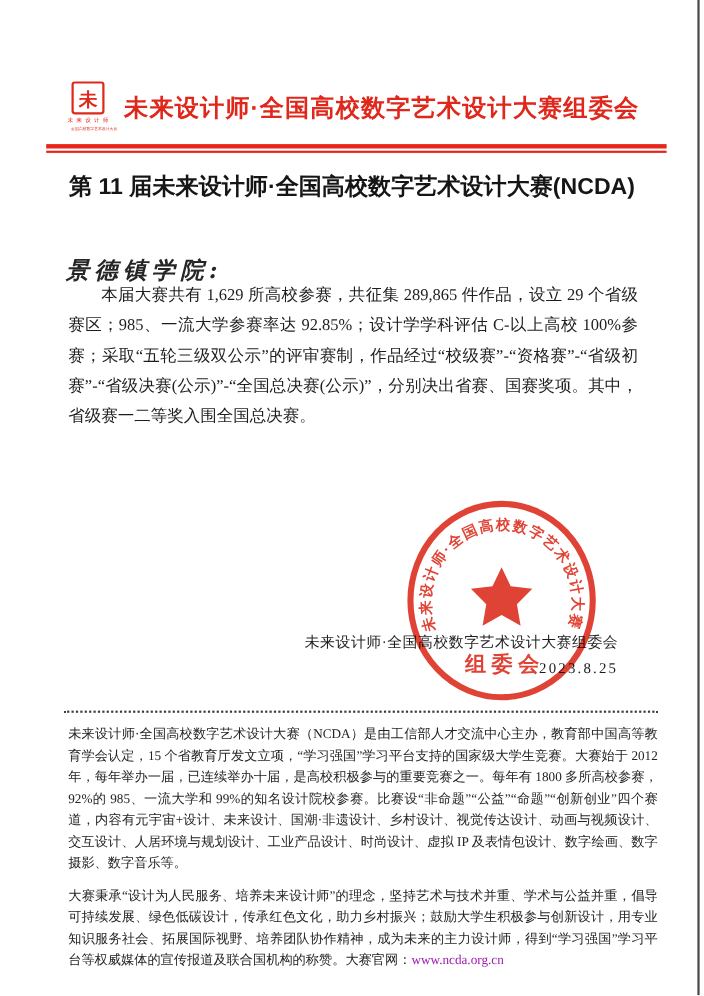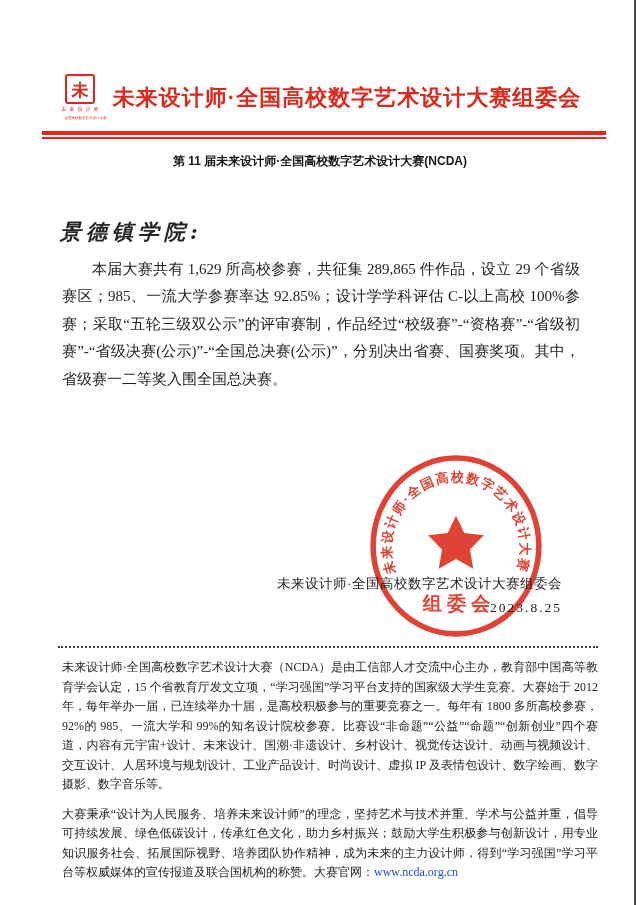--- a/index.html
+++ b/index.html
@@ -23,27 +23,27 @@
     flex:1;text-align:center;color:#e0271b;font-weight:bold;font-size:22px;letter-spacing:1px;
     font-family:"Liberation Sans", sans-serif;white-space:nowrap;
   }
   .red-rule{position:absolute;top:131px;left:42px;right:34px;}
   .red-rule .thick{height:4px;background:#e8251a;}
   .red-rule .thin{height:1.5px;background:#e8251a;margin-top:2px;}
 
   
   .doc-title{
     position:absolute;top:150px;left:40px;right:40px;text-align:center;
-    font-weight:bold;font-size:12px;line-height:1.95;color:#151515;
+    font-weight:bold;font-size:21px;line-height:1.95;color:#151515;
     font-family:"Liberation Sans", sans-serif;
   }
 
   
   .addressee{
-    position:absolute;top:218px;left:60px;font-size:21px;font-weight:bold;font-style:italic;
+    position:absolute;top:232px;left:60px;font-size:21px;font-weight:bold;font-style:italic;
     letter-spacing:5px;color:#262626;font-family:"DejaVu Serif", serif;
   }
   .body-text{
     position:absolute;top:256px;left:62px;right:60px;
     font-size:15px;line-height:1.83;text-align:justify;color:#1d1d1d;
   }
   .body-text p{margin:0;text-indent:2em;}
   .attachment-link{font-weight:bold;text-decoration:underline;color:#111;}
 
   
@@ -52,21 +52,21 @@
   .signature .sig-date{margin-top:7px;letter-spacing:2px;}
   .seal{position:absolute;left:365px;top:452px;width:182px;height:192px;z-index:2;mix-blend-mode:multiply;opacity:.95;}
 
   
   .footer{
     position:absolute;top:646px;left:58px;right:42px;
     border-top:2px dotted #3d3d3d;padding-top:10px;
     font-size:12px;line-height:1.63;text-align:justify;color:#242424;
   }
   .footer p{margin:0 0 10px 4px;}
-  .website{color:#1d4ed8;}
+  .website{color:#a21caf;}
 </style>
 </head>
 <body>
 
 <div class="page">
 
   <div class="scan-edge"></div>
 
   <div class="letterhead">
     <div class="logo">

